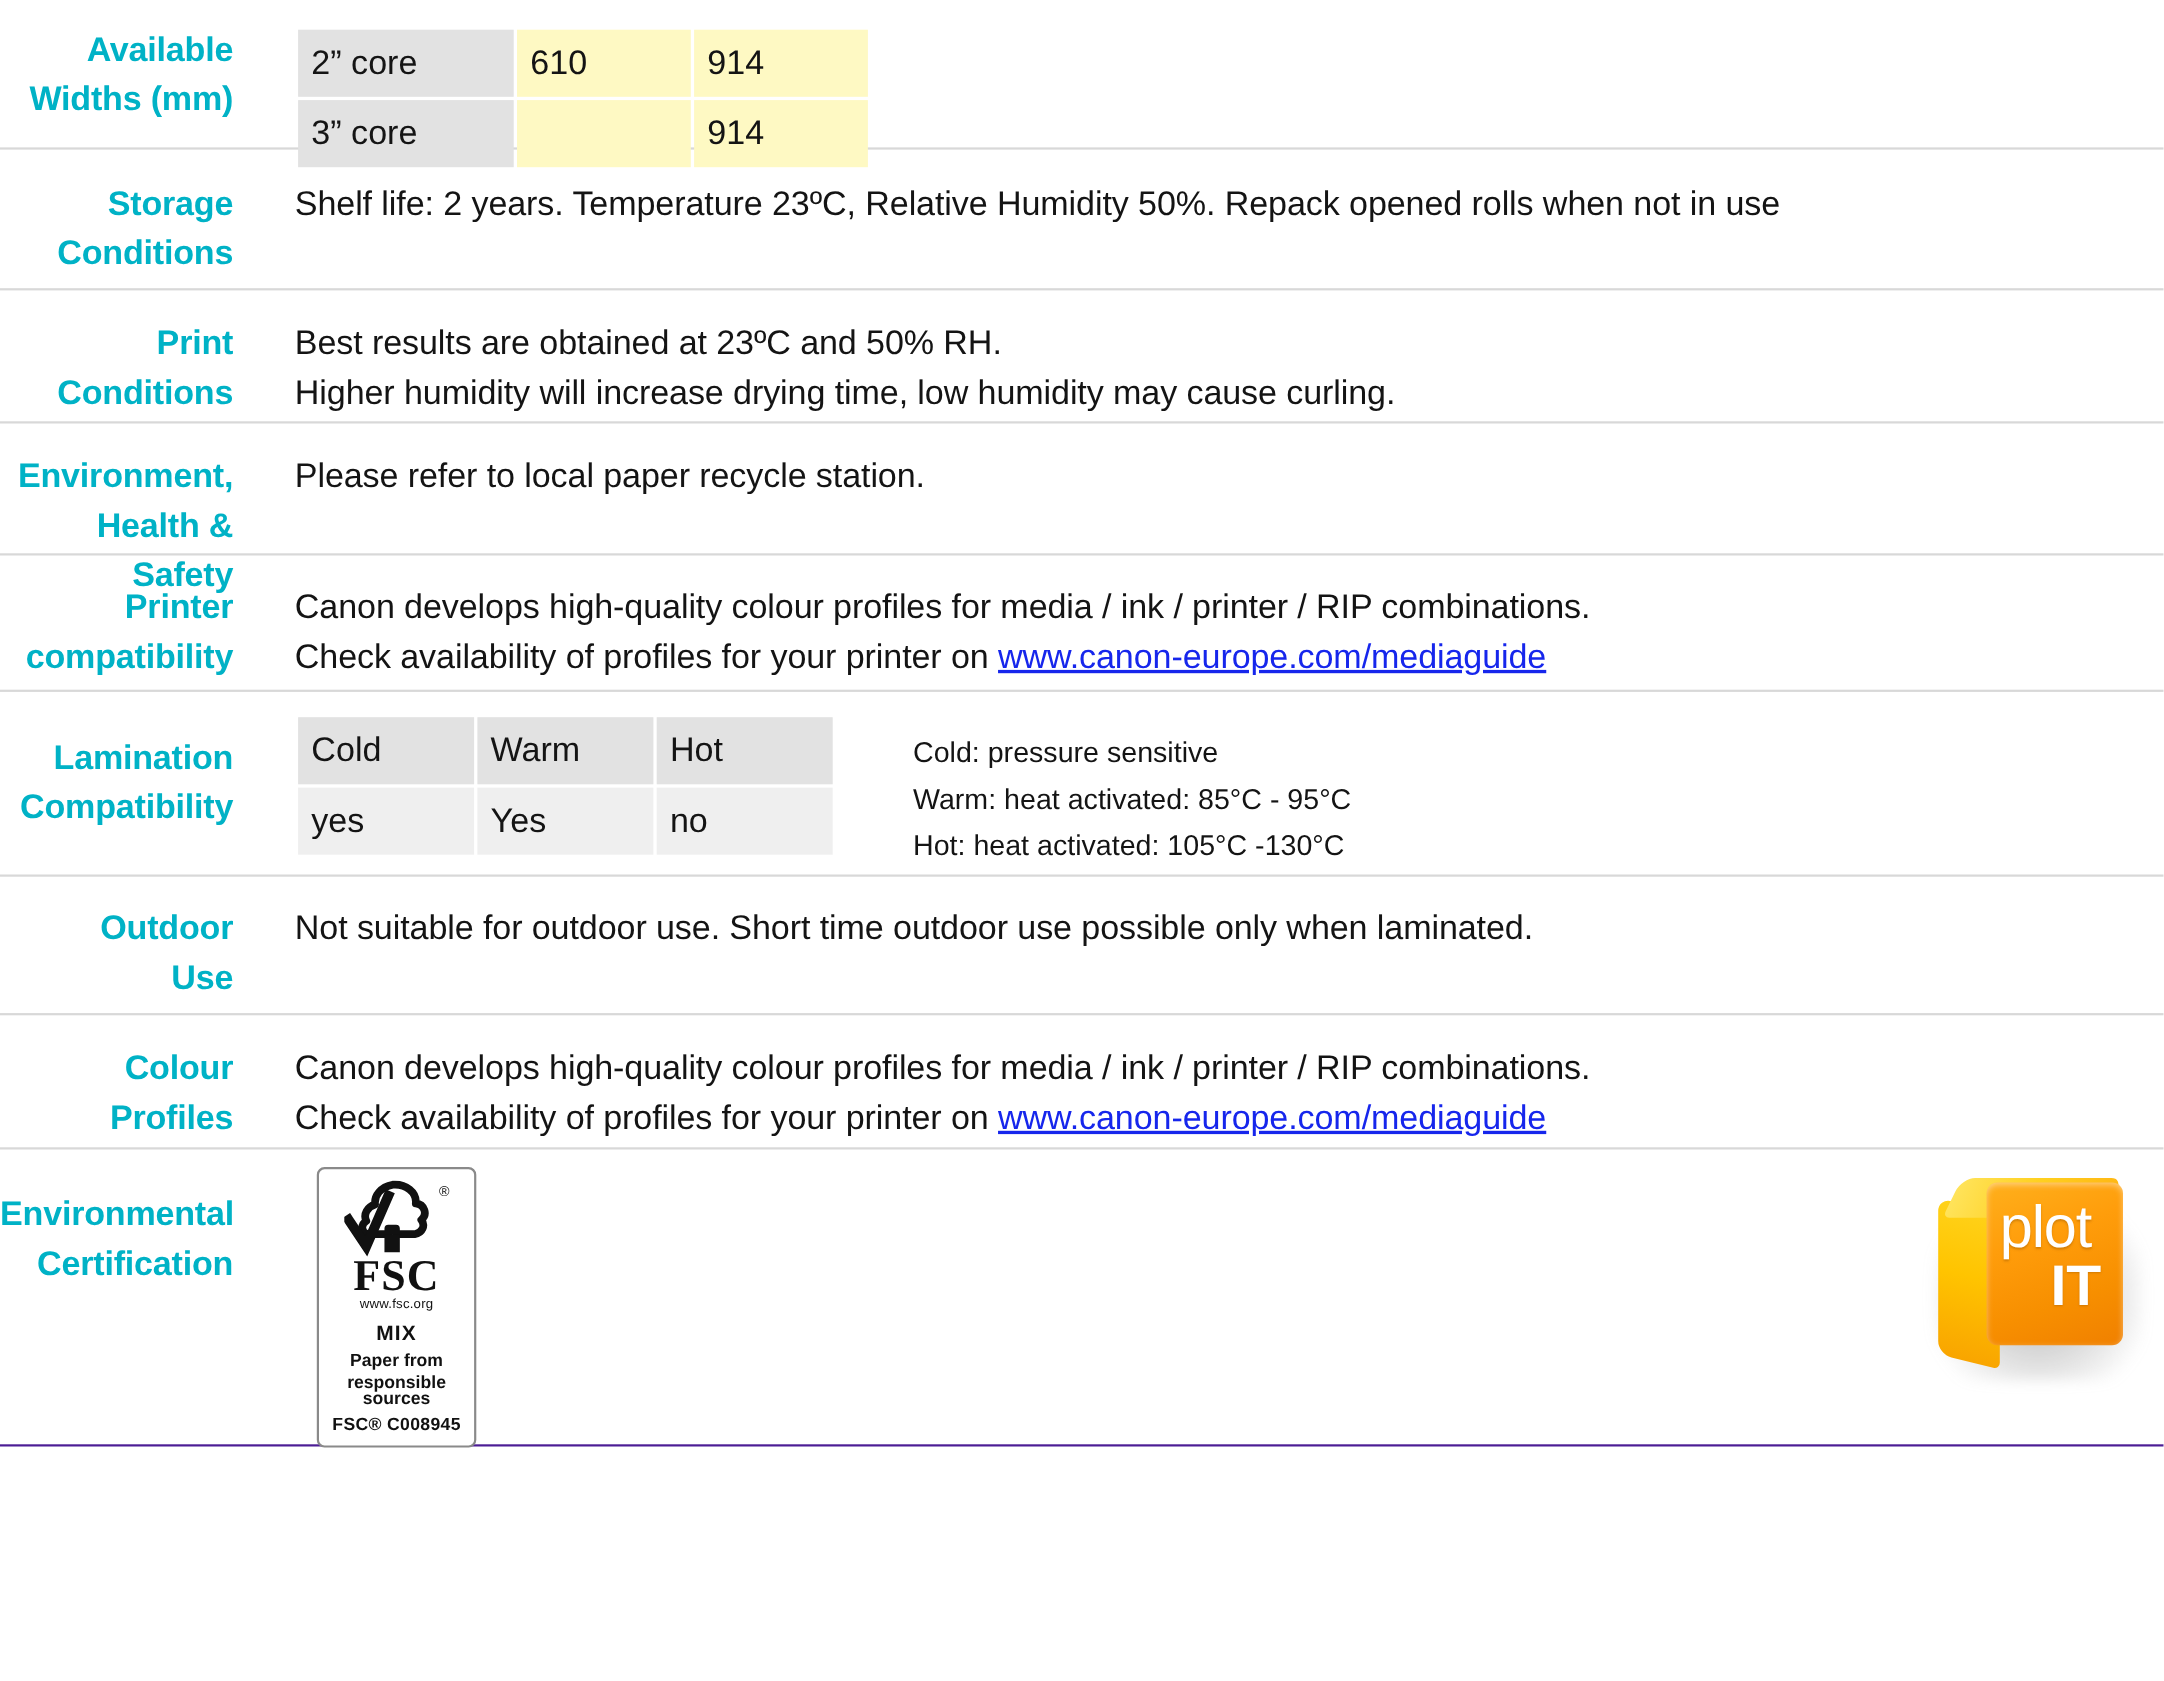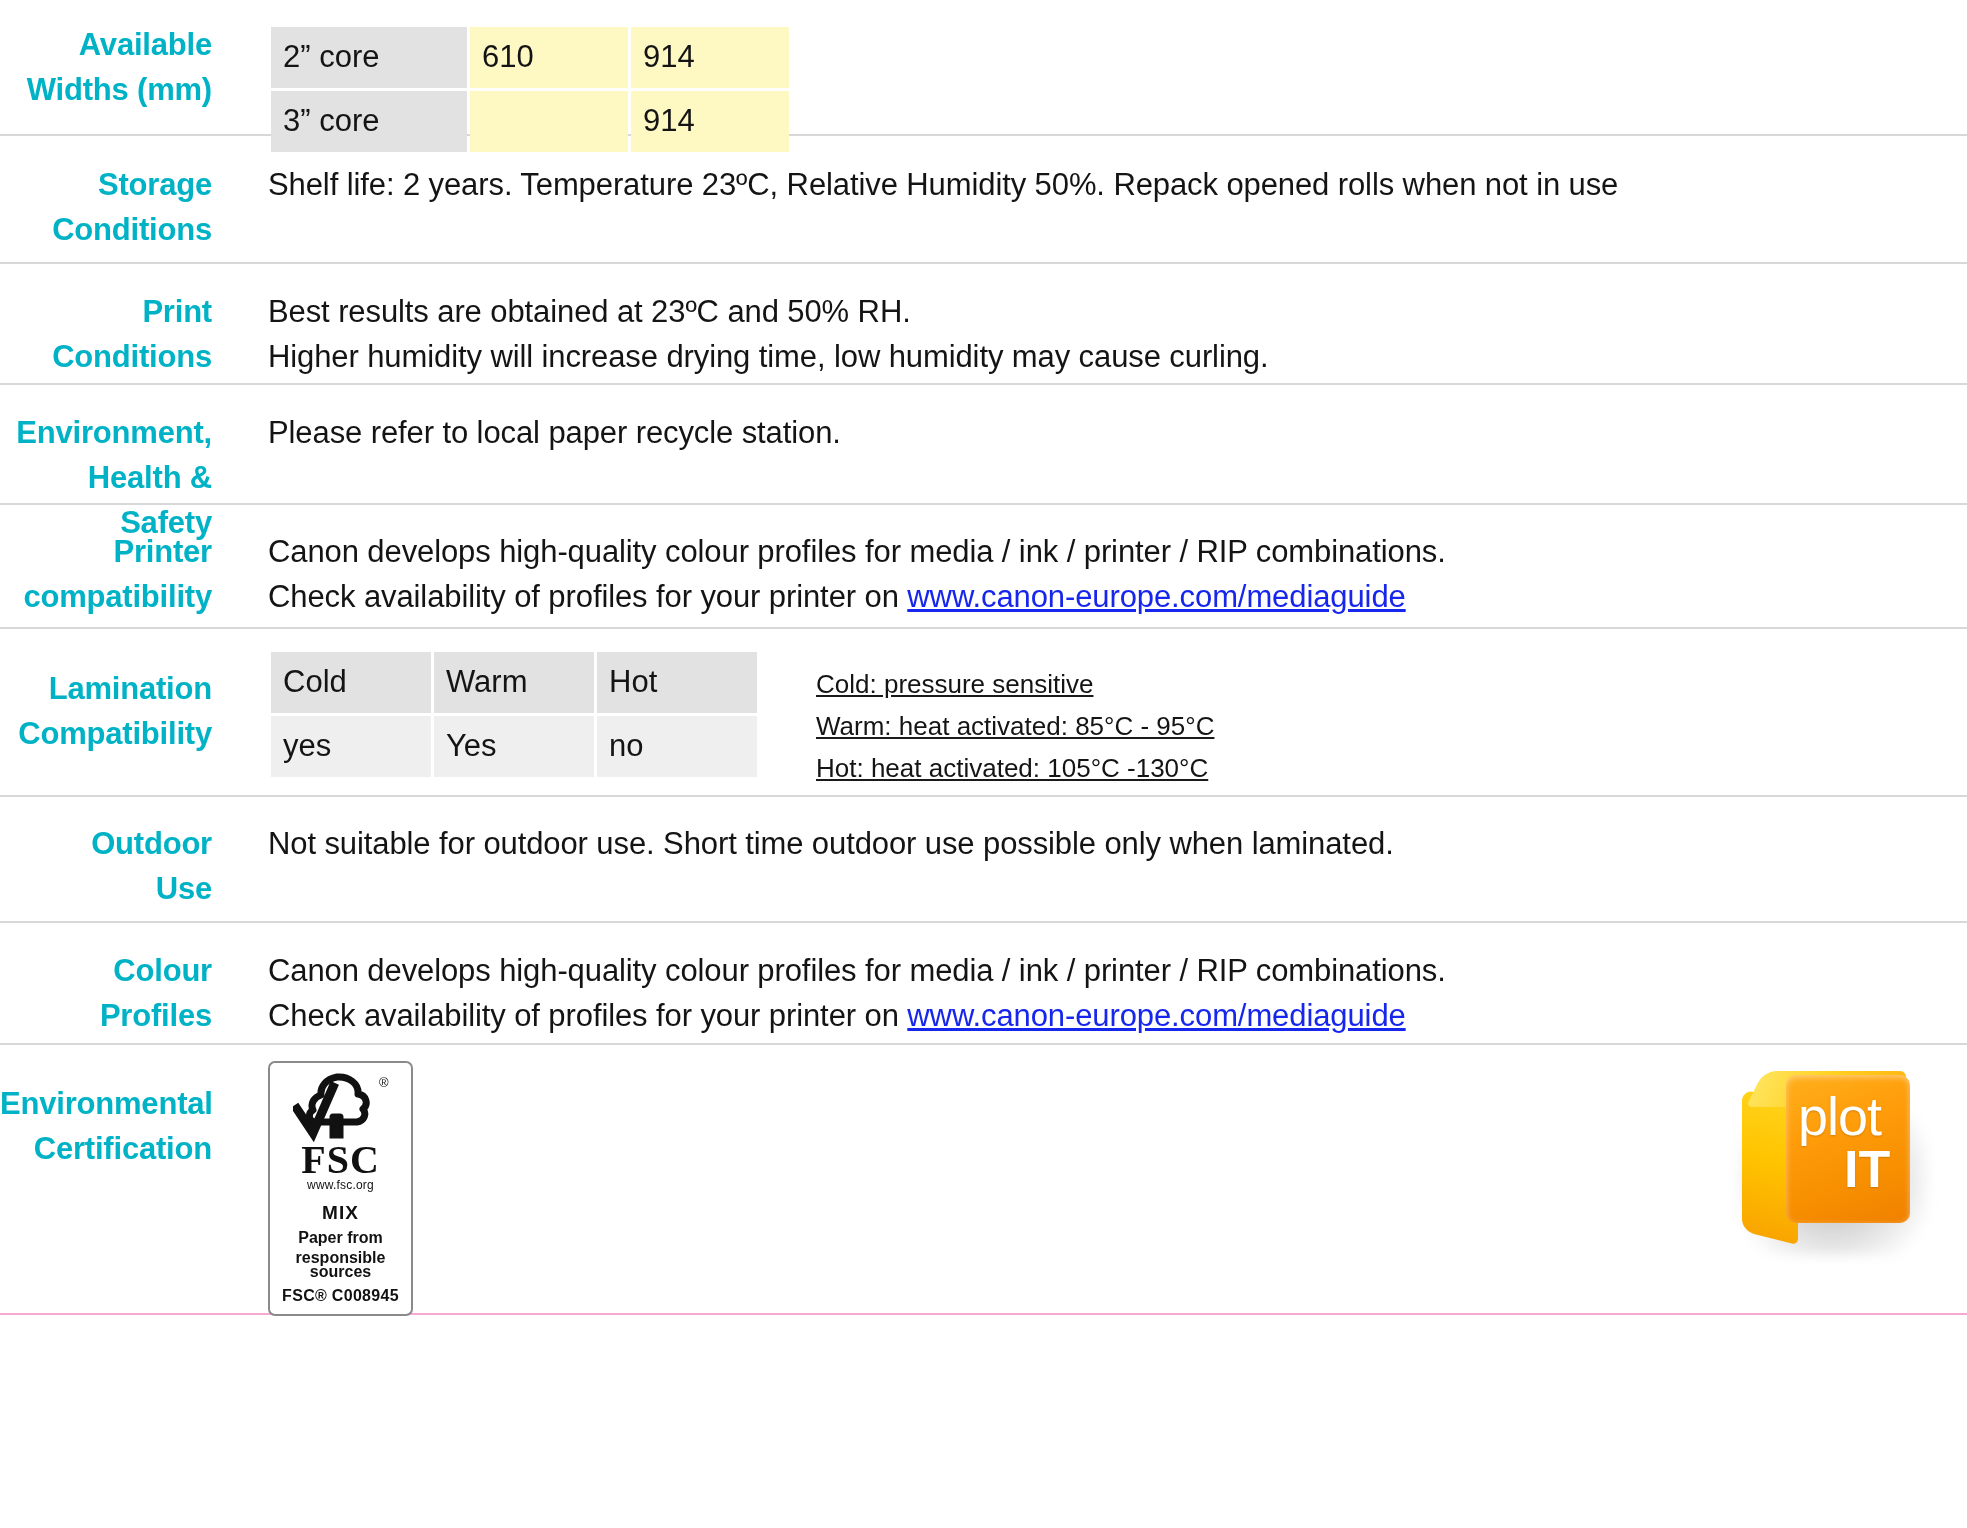--- a/index.html
+++ b/index.html
@@ -13,21 +13,21 @@
   }
   .sheet{position:relative;width:1967px;height:1528px;}
 
   .row{
     display:flex;
     align-items:flex-start;
     border-bottom:2px solid #d8d8d8;
     box-sizing:border-box;
     width:1967px;
   }
-  .row.last{border-bottom:2px solid #f9a8d4;}
+  .row.last{border-bottom:2px solid #4c1d95;gap:20px;}
 
   .label{
     width:268px;
     min-width:268px;
     box-sizing:border-box;
     padding-right:56px;
     text-align:right;
     color:#00b2c6;
     font-weight:bold;
     font-size:31px;
@@ -70,23 +70,22 @@
   .widths td.key{background:#e2e2e2;width:172px;}
   .widths td.val{width:134px;}
 
   
   .lam td{background:#efefef;}
   .lam thead td{background:#e2e2e2;}
   .lam td{width:136px;}
 
   .lamwrap{display:flex;align-items:flex-start;}
   .lamnotes{
-    margin-left:56px;
+    margin-left:70px;
     padding-top:14px;
-    text-decoration:underline;
   }
   .lamnotes div{
     font-size:26px;
     line-height:42px;
     color:#141414;
     white-space:nowrap;
   }
 
   
   .r-widths{height:136px;}

